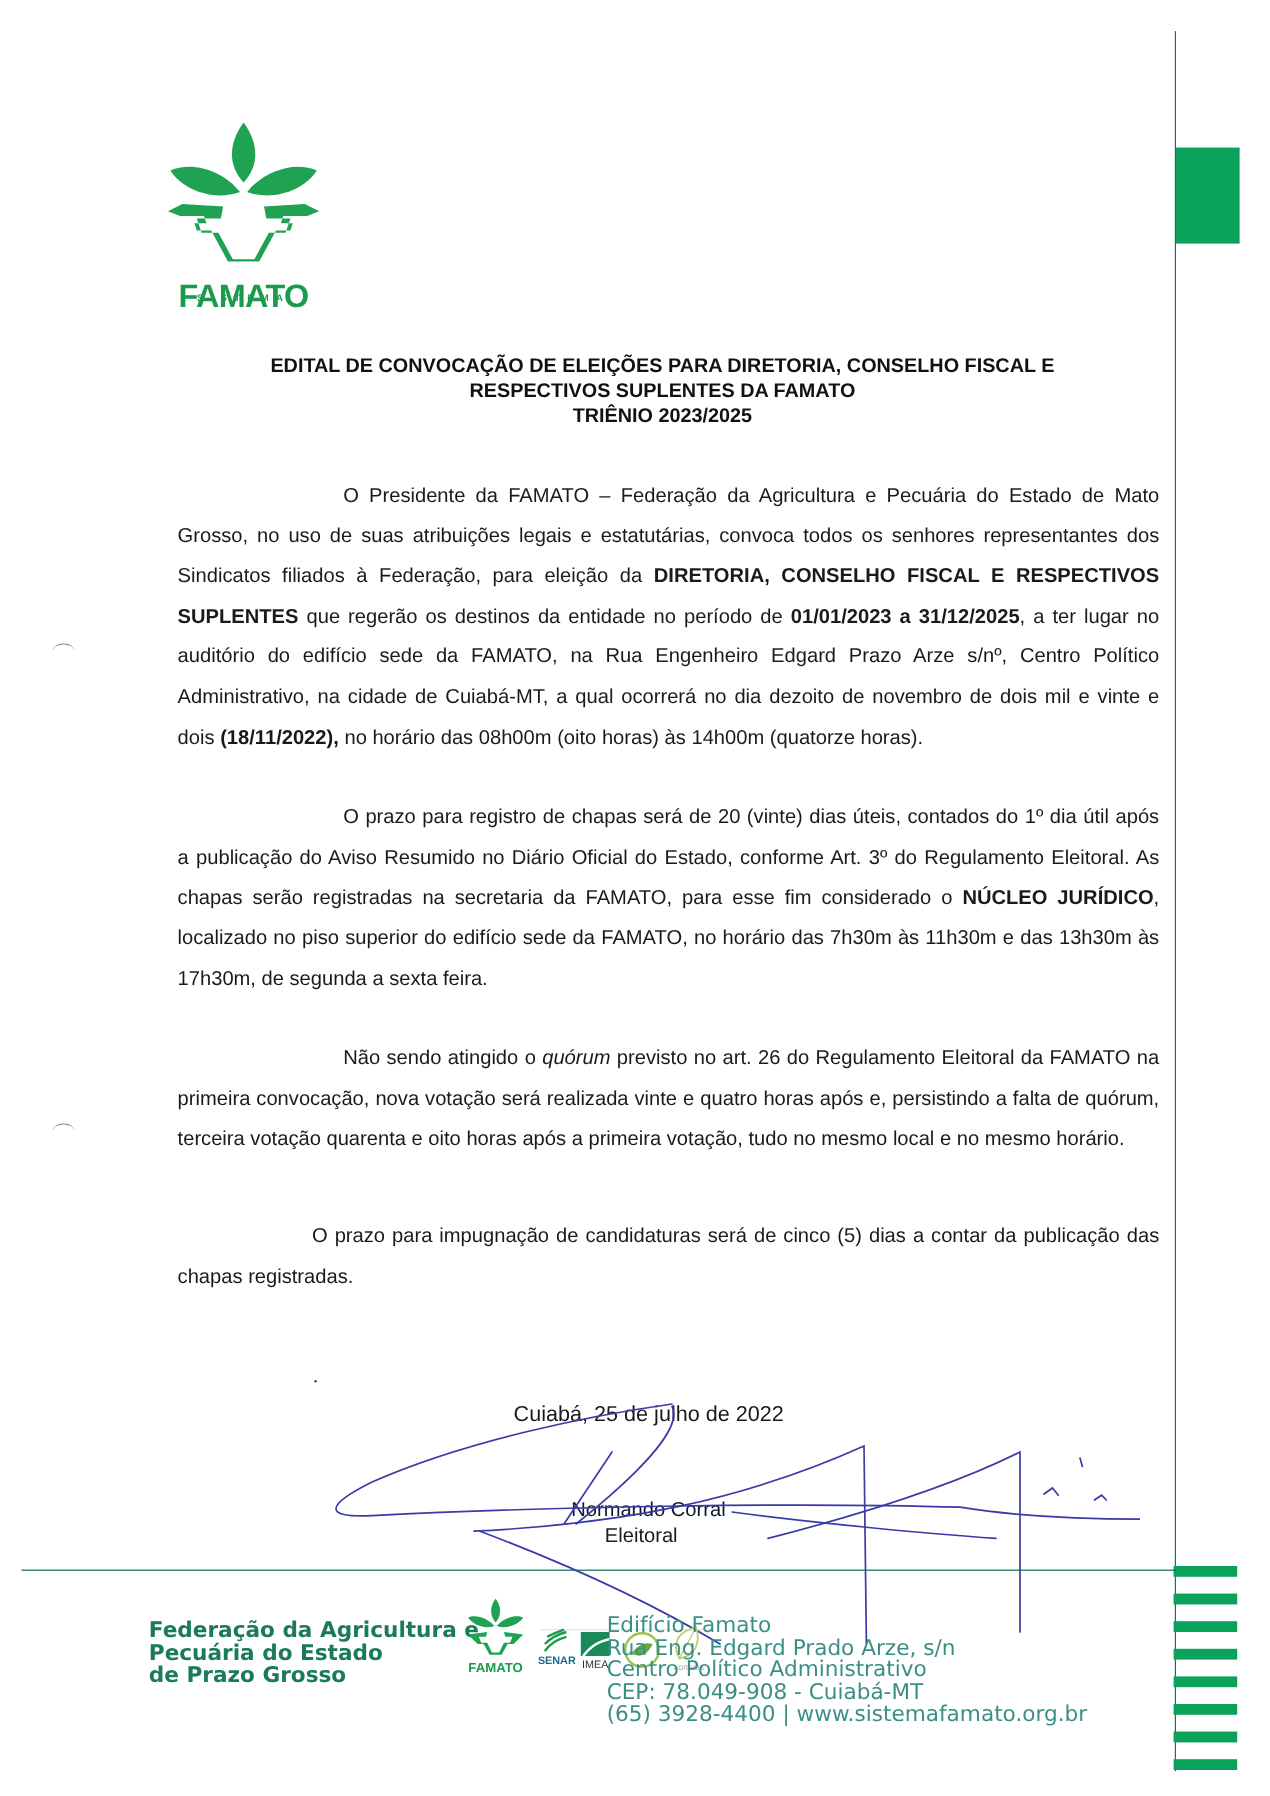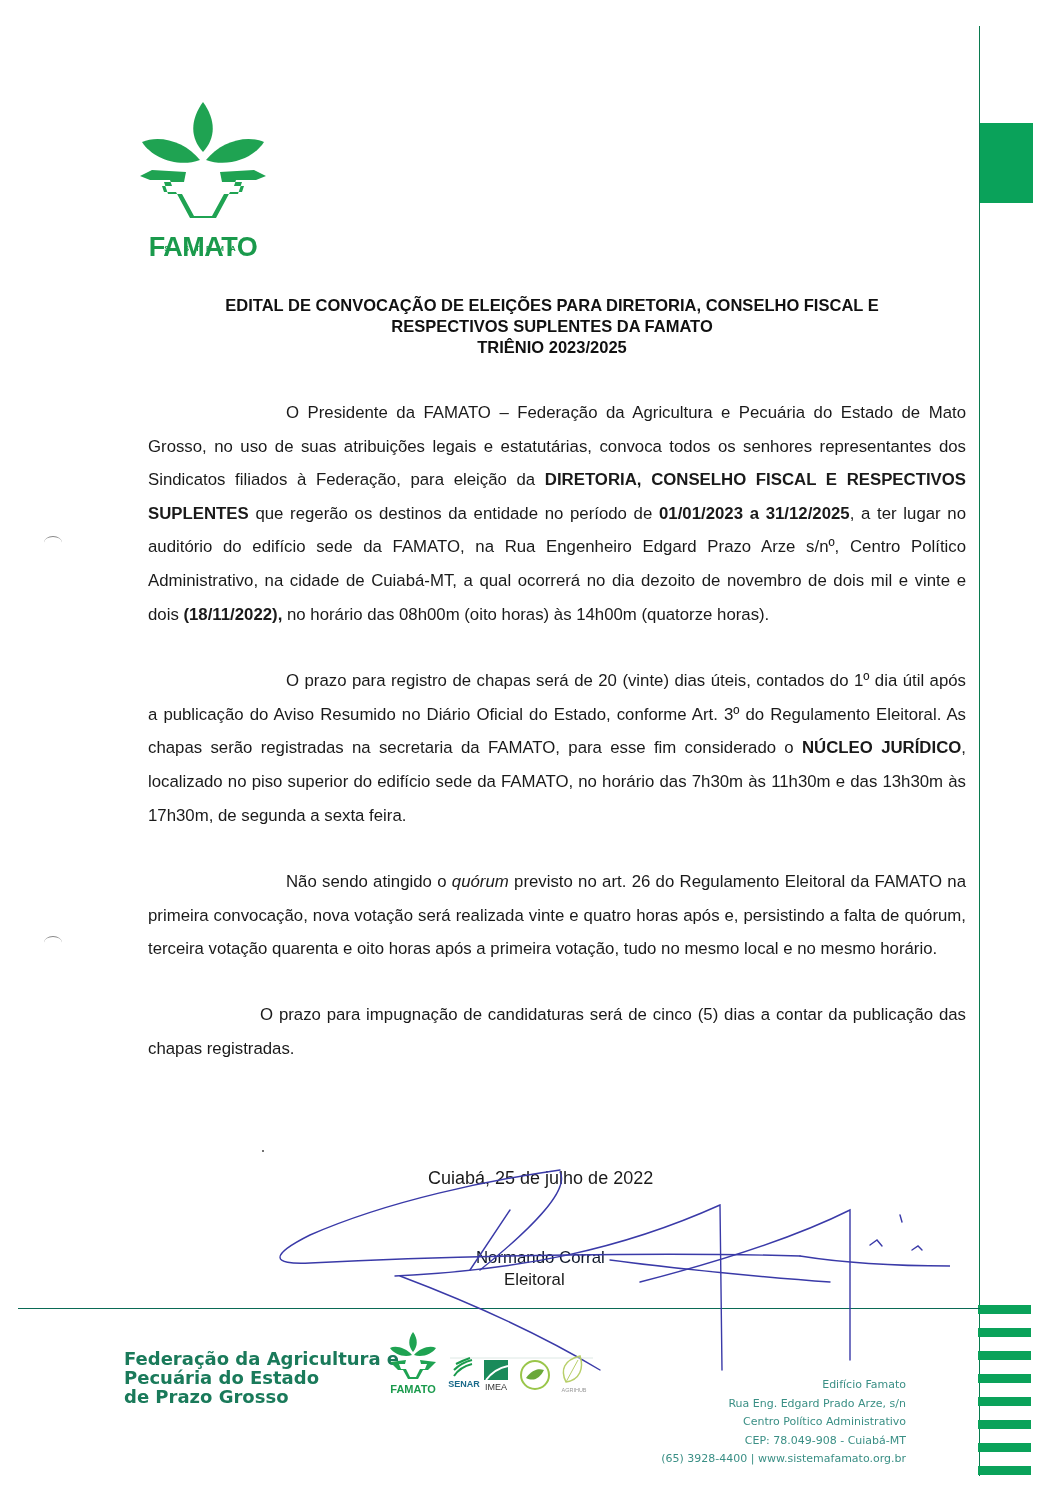--- a/index.html
+++ b/index.html
@@ -22,34 +22,34 @@
 
   
   .title { position: absolute; left: 100px; top: 295px; width: 904px; text-align: center; font-weight: bold; font-size: 16.5px; line-height: 21px; color: #111; }
   .title div { white-space: nowrap; }
 
   
   .body { position: absolute; left: 148px; top: 396px; width: 818px; font-size: 16.8px; line-height: 33.6px; text-align: justify; color: #1a1a1a; }
   .body p { margin: 0; text-indent: 138px; }
   .body p.p2 { margin-top: 33px; }
   .body p.p3 { margin-top: 33px; }
-  .body p.p4 { margin-top: 32px; text-indent: 112px; }
+  .body p.p4 { margin-top: 47px; text-indent: 112px; }
   .body b { font-weight: bold; }
 
   .dot { position: absolute; left: 262px; top: 1150px; width: 2px; height: 2px; background: #444; border-radius: 50%; }
 
   .place-date { position: absolute; left: 428px; top: 1168px; font-size: 18px; color: #1a1a1a; }
   .sign-name { position: absolute; left: 476px; top: 1248px; font-size: 16.8px; color: #0f172a; }
   .sign-role { position: absolute; left: 504px; top: 1270px; font-size: 16.8px; color: #1a1a1a; }
   .signature { position: absolute; left: 270px; top: 1160px; width: 680px; height: 220px; }
 
   
   .f-org { position: absolute; left: 124px; top: 1349px; font-size: 18px; line-height: 19px; font-weight: bold; color: #1a7a5a; font-family: "DejaVu Sans", sans-serif; }
   .f-logos { position: absolute; left: 388px; top: 1330px; width: 205px; height: 70px; }
-  .f-addr { position: absolute; right: 152px; top: 1346px; text-align: right; font-size: 11px; line-height: 18.5px; color: #3a8f85; font-family: "DejaVu Sans", sans-serif; margin-top: 30px; }
+  .f-addr { position: absolute; right: 152px; top: 1346px; font-size: 18px; line-height: 18.5px; color: #3a8f85; font-family: "DejaVu Sans", sans-serif; }
   .f-addr div { white-space: nowrap; }
 </style>
 </head>
 <body>
 
 <div class="rule-v"></div>
 <div class="green-block"></div>
 <div class="stripes">
   <div></div>
   <div></div>

